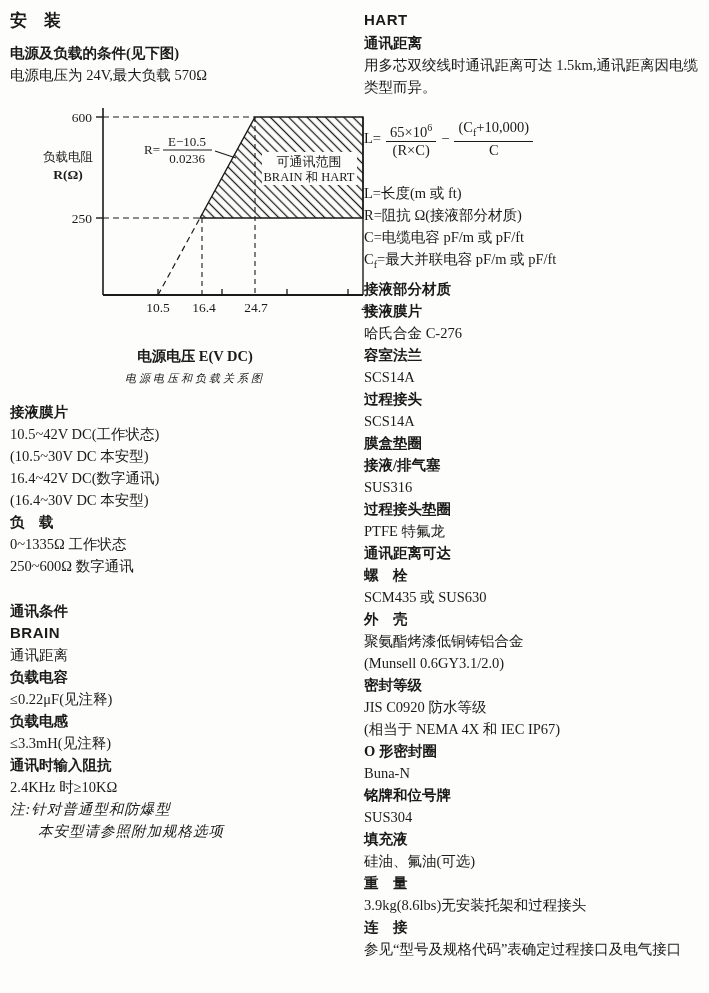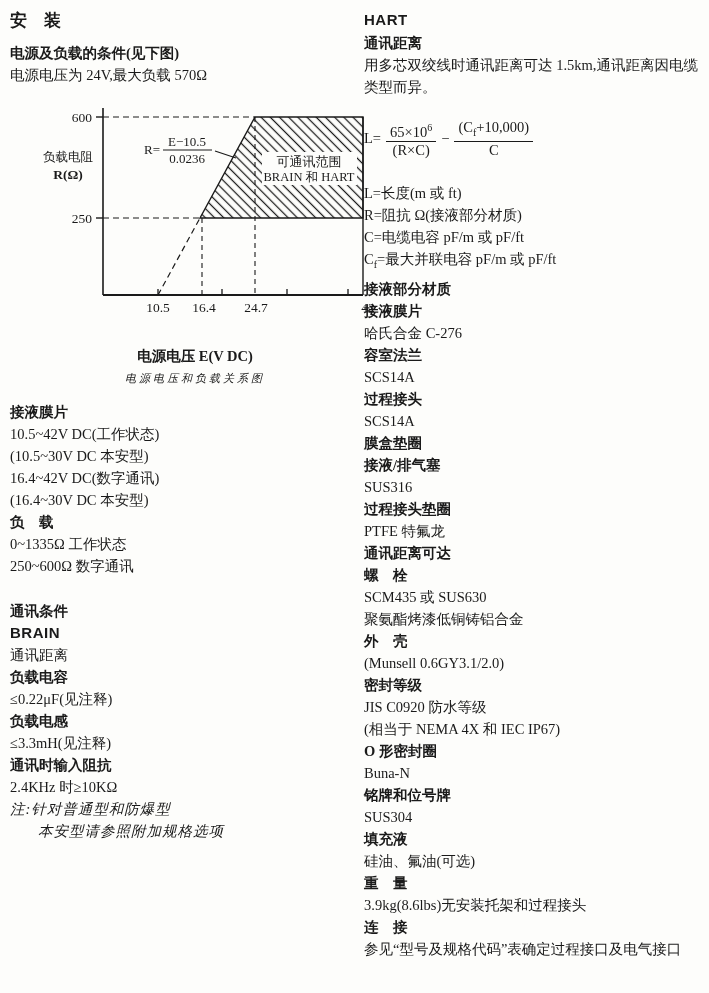--- a/index.html
+++ b/index.html
@@ -160,22 +160,22 @@
       <div class="ln h2">过程接头</div>
       <div class="ln body">SCS14A</div>
       <div class="ln h2">膜盒垫圈</div>
       <div class="ln h2">接液/排气塞</div>
       <div class="ln body">SUS316</div>
       <div class="ln h2">过程接头垫圈</div>
       <div class="ln body">PTFE 特氟龙</div>
       <div class="ln h2">通讯距离可达</div>
       <div class="ln h2">螺　栓</div>
       <div class="ln body">SCM435 或 SUS630</div>
+      <div class="ln h2">外　壳</div>
       <div class="ln body">聚氨酯烤漆低铜铸铝合金</div>
-      <div class="ln h2">外　壳</div>
       <div class="ln body">(Munsell 0.6GY3.1/2.0)</div>
       <div class="ln h2">密封等级</div>
       <div class="ln body">JIS C0920 防水等级</div>
       <div class="ln body">(相当于 NEMA 4X 和 IEC IP67)</div>
       <div class="ln h2">O 形密封圈</div>
       <div class="ln body">Buna-N</div>
       <div class="ln h2">铭牌和位号牌</div>
       <div class="ln body">SUS304</div>
       <div class="ln h2">填充液</div>
       <div class="ln body">硅油、氟油(可选)</div>

